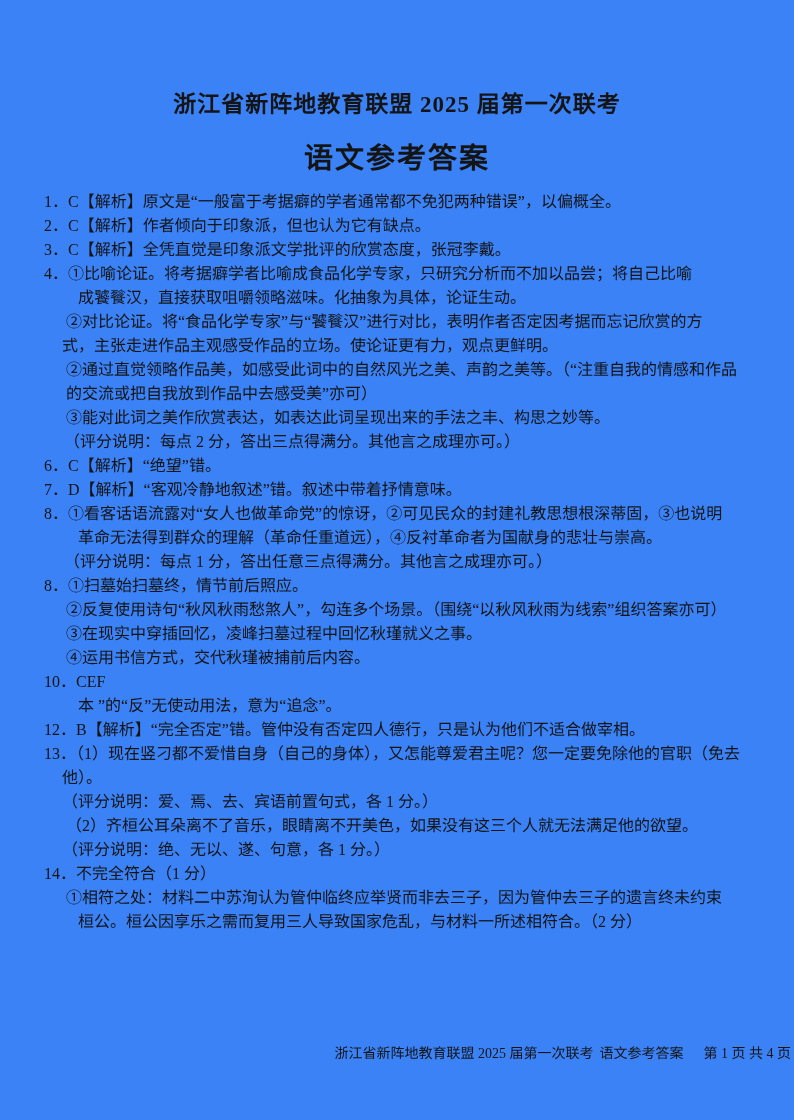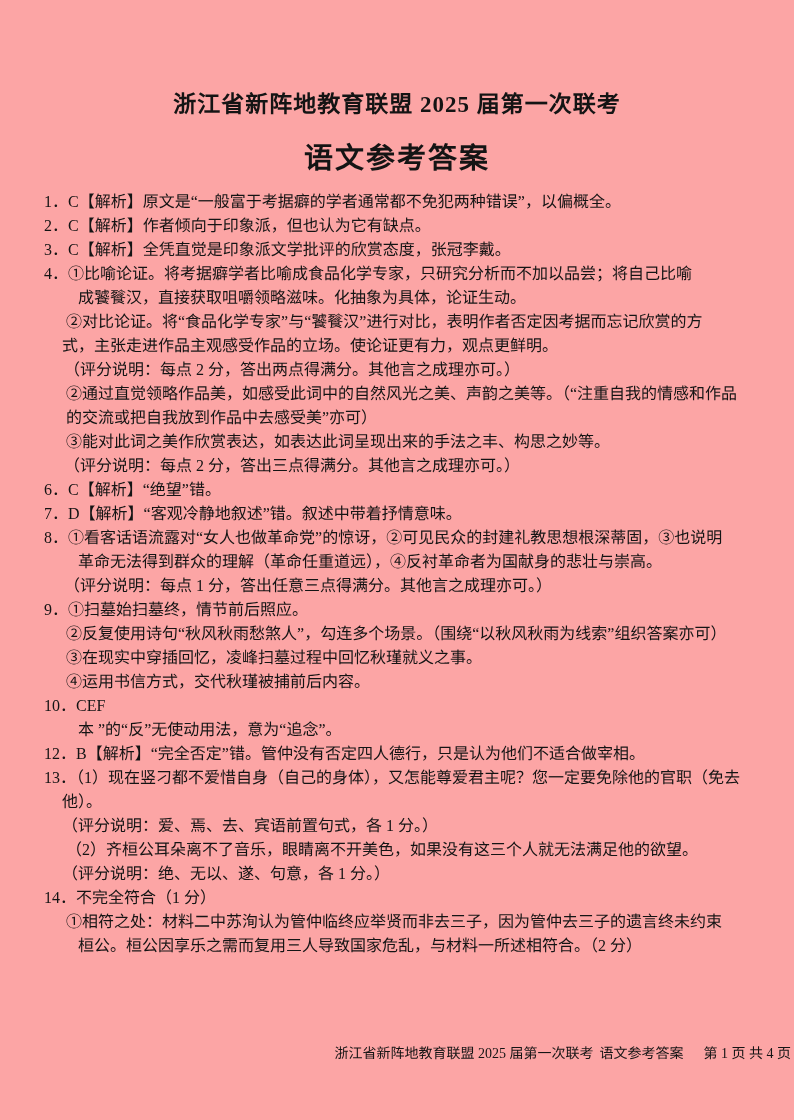--- a/index.html
+++ b/index.html
@@ -5,21 +5,21 @@
   html, body {
     margin: 0;
     padding: 0;
     background: #ffffff;
   }
   .page {
     position: relative;
     width: 794px;
     height: 1120px;
     margin: 0 auto;
-    background: #fca5a5;
+    background: #3b82f6;
     color: #141414;
     font-family: "Liberation Serif", "DejaVu Serif", serif;
     overflow: hidden;
     box-sizing: border-box;
     padding-top: 90px;
   }
   .title {
     margin: 0;
     text-align: center;
     font-size: 23px;
@@ -72,31 +72,30 @@
 
   <main class="answer-body">
 
   <div class="line indent-num">1．C【解析】原文是“一般富于考据癖的学者通常都不免犯两种错误”，以偏概全。</div>
       <div class="line indent-num">2．C【解析】作者倾向于印象派，但也认为它有缺点。</div>
       <div class="line indent-num">3．C【解析】全凭直觉是印象派文学批评的欣赏态度，张冠李戴。</div>
       <div class="line indent-num">4．①比喻论证。将考据癖学者比喻成食品化学专家，只研究分析而不加以品尝；将自己比喻</div>
       <div class="line indent-cont">成饕餮汉，直接获取咀嚼领略滋味。化抽象为具体，论证生动。</div>
       <div class="line indent-sub">②对比论证。将“食品化学专家”与“饕餮汉”进行对比，表明作者否定因考据而忘记欣赏的方</div>
       <div class="line indent-cont2">式，主张走进作品主观感受作品的立场。使论证更有力，观点更鲜明。</div>
-      <div class="line indent-score">（评分说明：每点 2 分，答出两点得满分。其他言之成理亦可。）</div>
       <div class="line indent-sub">②通过直觉领略作品美，如感受此词中的自然风光之美、声韵之美等。（“注重自我的情感和作品</div>
       <div class="line indent-sub">的交流或把自我放到作品中去感受美”亦可）</div>
       <div class="line indent-sub">③能对此词之美作欣赏表达，如表达此词呈现出来的手法之丰、构思之妙等。</div>
       <div class="line indent-score">（评分说明：每点 2 分，答出三点得满分。其他言之成理亦可。）</div>
       <div class="line indent-num">6．C【解析】“绝望”错。</div>
       <div class="line indent-num">7．D【解析】“客观冷静地叙述”错。叙述中带着抒情意味。</div>
       <div class="line indent-num">8．①看客话语流露对“女人也做革命党”的惊讶，②可见民众的封建礼教思想根深蒂固，③也说明</div>
       <div class="line indent-cont">革命无法得到群众的理解（革命任重道远），④反衬革命者为国献身的悲壮与崇高。</div>
       <div class="line indent-score">（评分说明：每点 1 分，答出任意三点得满分。其他言之成理亦可。）</div>
-      <div class="line indent-num">9．①扫墓始扫墓终，情节前后照应。</div>
+      <div class="line indent-num">8．①扫墓始扫墓终，情节前后照应。</div>
       <div class="line indent-sub">②反复使用诗句“秋风秋雨愁煞人”，勾连多个场景。（围绕“以秋风秋雨为线索”组织答案亦可）</div>
       <div class="line indent-sub">③在现实中穿插回忆，凌峰扫墓过程中回忆秋瑾就义之事。</div>
       <div class="line indent-sub">④运用书信方式，交代秋瑾被捕前后内容。</div>
       <div class="line indent-num">10．CEF</div>
       <div class="line indent-cont">本 ”的“反”无使动用法，意为“追念”。</div>
       <div class="line indent-num">12．B【解析】“完全否定”错。管仲没有否定四人德行，只是认为他们不适合做宰相。</div>
       <div class="line indent-num">13．（1）现在竖刁都不爱惜自身（自己的身体），又怎能尊爱君主呢？您一定要免除他的官职（免去</div>
       <div class="line indent-cont2">他）。</div>
       <div class="line indent-cont2">（评分说明：爱、焉、去、宾语前置句式，各 1 分。）</div>
       <div class="line indent-sub">（2）齐桓公耳朵离不了音乐，眼睛离不开美色，如果没有这三个人就无法满足他的欲望。</div>

